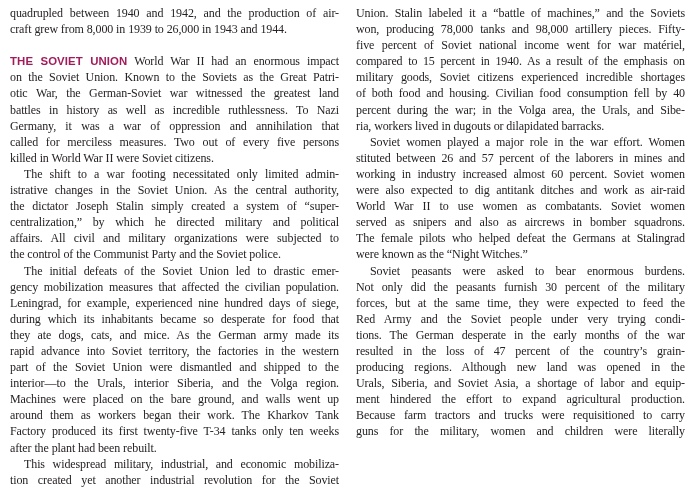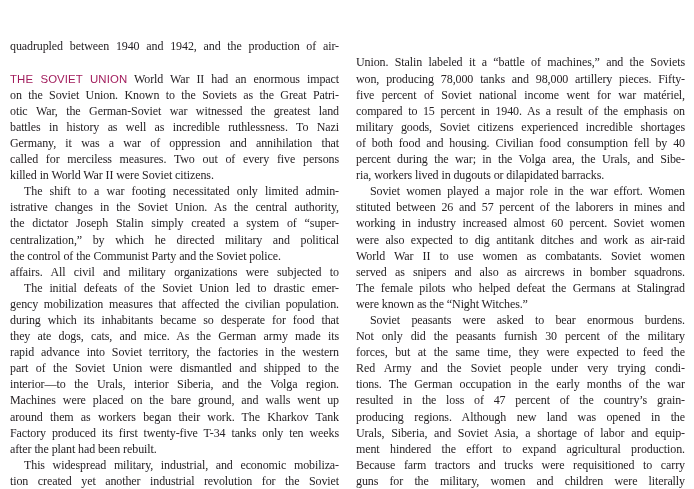--- a/index.html
+++ b/index.html
@@ -17,21 +17,20 @@
     width: 694px;
     height: 489px;
     padding: 5px 9px 0 10px;
     display: flex;
     gap: 17px;
     background: var(--page-bg, #ffffff);
     font-family: "Liberation Serif", "DejaVu Serif", serif;
     font-size: 12px;
     color: var(--text-color, #262225);
     letter-spacing: -0.1px;
-    align-items: flex-end;
   }
   .col {
     width: 329px;
     flex: 0 0 329px;
   }
   .block { margin: 0; }
   .block.space-before { margin-top: 16.1px; }
   .ln {
     height: 16.1px;
     line-height: 16.1px;
@@ -40,54 +39,56 @@
     text-align: left;
   }
   .ln.jfy {
     text-align: justify;
     text-align-last: justify;
     text-justify: inter-word;
   }
   .block.indent .ln:first-child { text-indent: 14px; }
   .heading {
     font-family: "Liberation Sans", "DejaVu Sans", sans-serif;
-    font-weight: normal;
+    font-weight: bold;
     font-size: 11.4px;
     letter-spacing: 0.1px;
     color: var(--heading-color, #a11b5b);
   }
 </style>
 </head>
 <body>
 
 <div class="page">
   <div class="col">
       <div class="block">
         <div class="ln jfy">quadrupled between 1940 and 1942, and the production of air-</div>
+        <div class="ln">craft grew from 8,000 in 1939 to 26,000 in 1943 and 1944.</div>
       </div>
       <div class="block space-before">
         <div class="ln jfy"><span class="heading">THE SOVIET UNION</span> <span>World War II had an enormous impact</span></div>
         <div class="ln jfy">on the Soviet Union. Known to the Soviets as the Great Patri-</div>
         <div class="ln jfy">otic War, the German-Soviet war witnessed the greatest land</div>
         <div class="ln jfy">battles in history as well as incredible ruthlessness. To Nazi</div>
         <div class="ln jfy">Germany, it was a war of oppression and annihilation that</div>
         <div class="ln jfy">called for merciless measures. Two out of every five persons</div>
         <div class="ln">killed in World War II were Soviet citizens.</div>
       </div>
       <div class="block indent">
         <div class="ln jfy">The shift to a war footing necessitated only limited admin-</div>
         <div class="ln jfy">istrative changes in the Soviet Union. As the central authority,</div>
         <div class="ln jfy">the dictator Joseph Stalin simply created a system of “super-</div>
         <div class="ln jfy">centralization,” by which he directed military and political</div>
+        <div class="ln jfy">affairs. All civil and military organizations were subjected to</div>
         <div class="ln">the control of the Communist Party and the Soviet police.</div>
-        <div class="ln jfy">affairs. All civil and military organizations were subjected to</div>
       </div>
       <div class="block indent">
         <div class="ln jfy">The initial defeats of the Soviet Union led to drastic emer-</div>
         <div class="ln jfy">gency mobilization measures that affected the civilian population.</div>
+        <div class="ln jfy">Leningrad, for example, experienced nine hundred days of siege,</div>
         <div class="ln jfy">during which its inhabitants became so desperate for food that</div>
         <div class="ln jfy">they ate dogs, cats, and mice. As the German army made its</div>
         <div class="ln jfy">rapid advance into Soviet territory, the factories in the western</div>
         <div class="ln jfy">part of the Soviet Union were dismantled and shipped to the</div>
         <div class="ln jfy">interior—to the Urals, interior Siberia, and the Volga region.</div>
         <div class="ln jfy">Machines were placed on the bare ground, and walls went up</div>
         <div class="ln jfy">around them as workers began their work. The Kharkov Tank</div>
         <div class="ln jfy">Factory produced its first twenty-five T-34 tanks only ten weeks</div>
         <div class="ln">after the plant had been rebuilt.</div>
       </div>
@@ -115,21 +116,21 @@
         <div class="ln jfy">World War II to use women as combatants. Soviet women</div>
         <div class="ln jfy">served as snipers and also as aircrews in bomber squadrons.</div>
         <div class="ln jfy">The female pilots who helped defeat the Germans at Stalingrad</div>
         <div class="ln">were known as the “Night Witches.”</div>
       </div>
       <div class="block indent">
         <div class="ln jfy">Soviet peasants were asked to bear enormous burdens.</div>
         <div class="ln jfy">Not only did the peasants furnish 30 percent of the military</div>
         <div class="ln jfy">forces, but at the same time, they were expected to feed the</div>
         <div class="ln jfy">Red Army and the Soviet people under very trying condi-</div>
-        <div class="ln jfy">tions. The German occupation in the early months of the war</div>
+        <div class="ln jfy">tions. The German desperate in the early months of the war</div>
         <div class="ln jfy">resulted in the loss of 47 percent of the country’s grain-</div>
         <div class="ln jfy">producing regions. Although new land was opened in the</div>
         <div class="ln jfy">Urals, Siberia, and Soviet Asia, a shortage of labor and equip-</div>
         <div class="ln jfy">ment hindered the effort to expand agricultural production.</div>
         <div class="ln jfy">Because farm tractors and trucks were requisitioned to carry</div>
         <div class="ln jfy">guns for the military, women and children were literally</div>
       </div>
     </div>
 </div>
 

